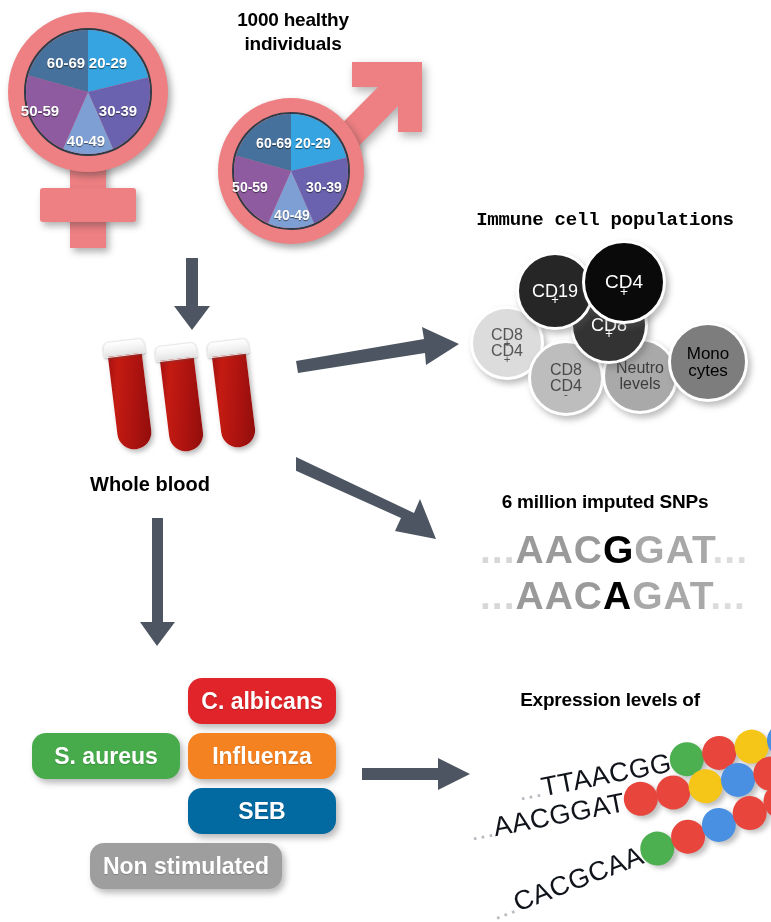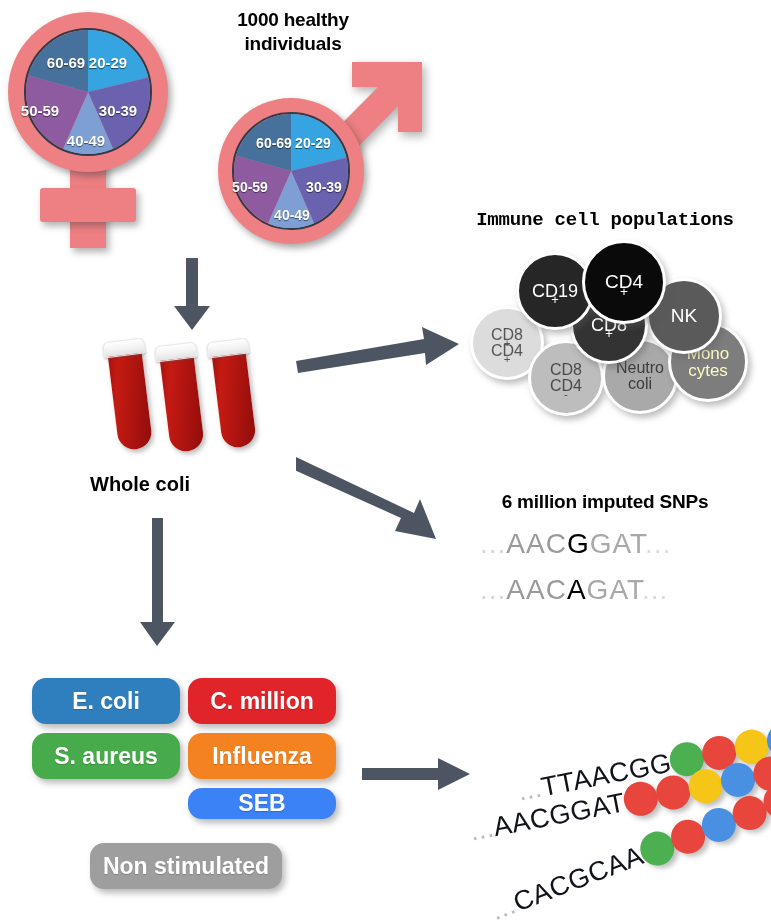--- a/index.html
+++ b/index.html
@@ -66,21 +66,21 @@
     text-align:center;line-height:1.02;font-weight:normal;
     box-shadow:3px 4px 6px rgba(90,90,90,.40);
   }
   .cell span{display:block;}
   .sup{font-size:.72em;vertical-align:super;line-height:0;}
 
   
   .snp-row{
     position:absolute;white-space:nowrap;
     font-family:"Liberation Sans","DejaVu Sans",sans-serif;
-    font-size:28px;font-weight:normal;letter-spacing:1px;
+    font-size:39px;font-weight:bold;letter-spacing:1px;
   }
   .snp-row i{font-style:normal;}
 
   
   .stimbox{
     position:absolute;border-radius:14px;
     display:flex;align-items:center;justify-content:center;
     color:#fff;font-weight:bold;font-size:23px;
     box-shadow:3px 4px 6px rgba(90,90,90,.42);
     text-shadow:0 1px 1px rgba(0,0,0,.18);
@@ -160,21 +160,21 @@
     </div>
     <div class="tube" style="left:58px;top:4px;width:34px;height:108px;transform:rotate(-7deg);">
       <div class="body"></div>
       <div class="lip"></div>
     </div>
     <div class="tube" style="left:110px;top:0px;width:34px;height:108px;transform:rotate(-7deg);">
       <div class="body"></div>
       <div class="lip"></div>
     </div>
   </div>
-  <div class="abs lbl" style="left:90px;top:473px;">Whole coli</div>
+  <div class="abs lbl" style="left:90px;top:473px;">Whole blood</div>
 
   <div class="abs arrow" style="left:296px;top:325px;">
     <svg width="165" height="50" viewBox="0 0 165 50">
       <path d="M0 36 L128 14 L126 2 L163 19 L130 40 L129 28 L2 48 Z" fill="#4c5561"></path>
     </svg>
   </div>
 
   <div class="abs arrow" style="left:296px;top:455px;">
     <svg width="160" height="90" viewBox="0 0 160 90">
       <path d="M0 2 L118 58 L124 44 L140 84 L99 76 L105 63 L-6 13 Z" fill="#4c5561"></path>
@@ -208,31 +208,28 @@
           <span class="sup">-</span>
         </span>
       <span>
           <span>CD4</span>
           <span class="sup">-</span>
         </span>
     </div>
 
     <div class="cell" style="left:142px;top:98px;width:76px;height:76px;background:#a9a9a9;color:#3c3c3c;font-size:16px;flex-direction:column;">
       <span>Neutro</span>
-      <span>coli</span>
-    </div>
-
-    <div class="cell" style="left:208px;top:82px;width:80px;height:80px;background:#7d7d7d;color:#fef9c3;font-size:17px;flex-direction:column;">
+      <span>levels</span>
+    </div>
+
+    <div class="cell" style="left:208px;top:82px;width:80px;height:80px;background:#7d7d7d;color:#000000;font-size:17px;flex-direction:column;">
       <span>Mono</span>
       <span>cytes</span>
     </div>
 
-    <div class="cell" style="left:186px;top:38px;width:76px;height:76px;background:#5a5a5a;color:#ffffff;font-size:19px;">
-      <span>NK</span>
-    </div>
 
     <div class="cell" style="left:110px;top:46px;width:78px;height:78px;background:#333333;color:#ffffff;font-size:18px;">
       <span>
           <span>CD8</span>
           <span class="sup">+</span>
         </span>
     </div>
 
     <div class="cell" style="left:56px;top:12px;width:78px;height:78px;background:#262626;color:#ffffff;font-size:18px;">
       <span>
@@ -254,38 +251,38 @@
   <div class="abs" style="left:480px;top:528px;width:280px;height:92px;">
     <div class="snp-row" style="left:0;top:0;">
       <i style="color:#d7d7d7;">...</i><i style="color:#9a9a9a;">AAC</i><i style="color:#000000;">G</i><i style="color:#a8a8a8;">GAT</i><i style="color:#dcdcdc;">...</i>
     </div>
     <div class="snp-row" style="left:0;top:46px;text-align:center;">
       <i style="color:#d7d7d7;">...</i><i style="color:#9a9a9a;">AAC</i><i style="color:#000000;">A</i><i style="color:#a8a8a8;">GAT</i><i style="color:#dcdcdc;">...</i>
     </div>
   </div>
 
   <div class="abs" style="left:32px;top:678px;width:310px;height:220px;">
-    <div class="stimbox" style="left:0px;top:0px;width:148px;height:46px;background:#2f7fbf;">E. coli</div>
-    <div class="stimbox" style="left:156px;top:0px;width:148px;height:46px;background:#e0242a;">C. million</div>
+    <div class="stimbox" style="left:156px;top:0px;width:148px;height:46px;background:#e0242a;">C. albicans</div>
 
     <div class="stimbox" style="left:0px;top:55px;width:148px;height:46px;background:#47ab4b;">S. aureus</div>
     <div class="stimbox" style="left:156px;top:55px;width:148px;height:46px;background:#f58220;">Influenza</div>
 
-    <div class="stimbox" style="left:156px;top:110px;width:148px;height:31px;background:#3b82f6;">SEB</div>
+    <div class="stimbox" style="left:156px;top:110px;width:148px;height:46px;background:#0369a1;">SEB</div>
 
     <div class="stimbox" style="left:58px;top:165px;width:192px;height:46px;background:#9e9e9e;">Non stimulated</div>
   </div>
 
   <div class="abs arrow" style="left:362px;top:758px;">
     <svg width="110" height="34" viewBox="0 0 110 34">
       <path d="M0 10 H76 V0 L108 16 L76 32 V22 H0 Z" fill="#4c5561"></path>
     </svg>
   </div>
 
   <div class="abs hdr" style="left:455px;top:688px;width:310px;">
+    <div>Expression levels of</div>
   </div>
 
   <div class="abs" style="left:470px;top:745px;width:300px;height:170px;">
 
     <div class="strand" style="left:48px;top:30px;transform:rotate(-11deg);">
       <span class="seq">
         <span class="fade">...</span><span>TTAACGG</span>
       </span>
       <span class="bead" style="background:#4caf50;"></span>
       <span class="bead" style="background:#e8453c;"></span>

